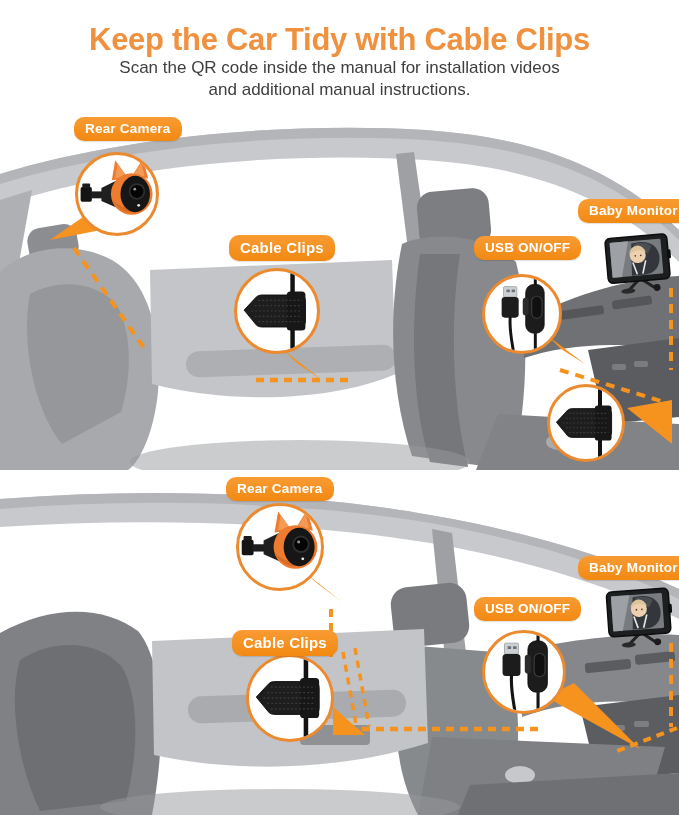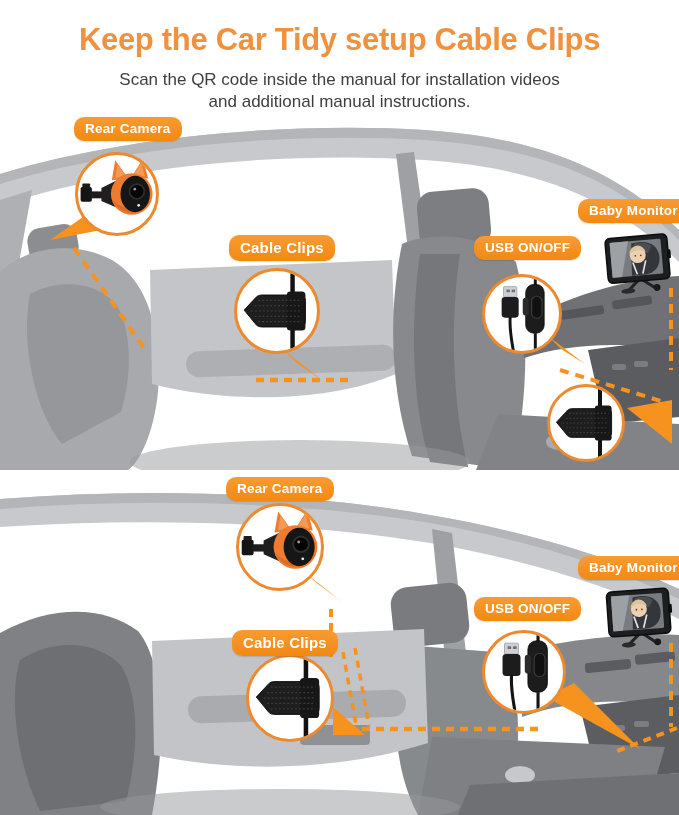--- a/index.html
+++ b/index.html
@@ -7,21 +7,21 @@
     position:relative;width:679px;height:815px;background:#ffffff;overflow:hidden;
     font-family:"Liberation Sans",sans-serif;
   }
   
   .hdr{position:absolute;left:0;top:0;width:679px;text-align:center;}
   .title{
     margin-top:24px;font-size:31px;font-weight:bold;letter-spacing:-0.3px;
     color:#F0913F;line-height:1.05;
   }
   .subtitle{
-    margin-top:12px;font-size:17px;color:#3E3E3E;line-height:1.32;font-weight:500;
+    margin-top:0;font-size:17px;color:#3E3E3E;line-height:1.32;font-weight:500;
   }
   
   .panel{position:absolute;left:0;width:679px;}
   .panel-top{top:112px;height:358px;}
   .panel-bottom{top:485px;height:330px;}
   .scene,.overlay{position:absolute;left:0;top:0;width:100%;height:100%;}
   .overlay{pointer-events:none;}
   
   .pill{
     position:absolute;z-index:6;white-space:nowrap;
@@ -128,21 +128,21 @@
       <path d="M41,27 L37,40" stroke="#e9e9e9" stroke-width="1.6"></path>
       <circle cx="31" cy="21.5" r="0.9" fill="#5a4632"></circle>
       <circle cx="36.5" cy="21.5" r="0.9" fill="#5a4632"></circle>
     </symbol>
   </defs>
 </svg>
 
 <div class="page">
 
   <div class="hdr">
-    <div class="title">Keep the Car Tidy setup Cable Clips</div>
+    <div class="title">Keep the Car Tidy with Cable Clips</div>
     <div class="subtitle">
       <div>Scan the QR code inside the manual for installation videos</div>
       <div>and additional manual instructions.</div>
     </div>
   </div>
 
   <div class="panel panel-top">
 
     <svg class="scene" viewBox="0 0 679 358">
       <path d="M0,62 C130,22 300,10 425,18 C540,26 615,58 679,118 L679,150 C615,88 540,56 425,48 C300,40 130,50 0,94 Z" fill="#c7c9cc"></path>

